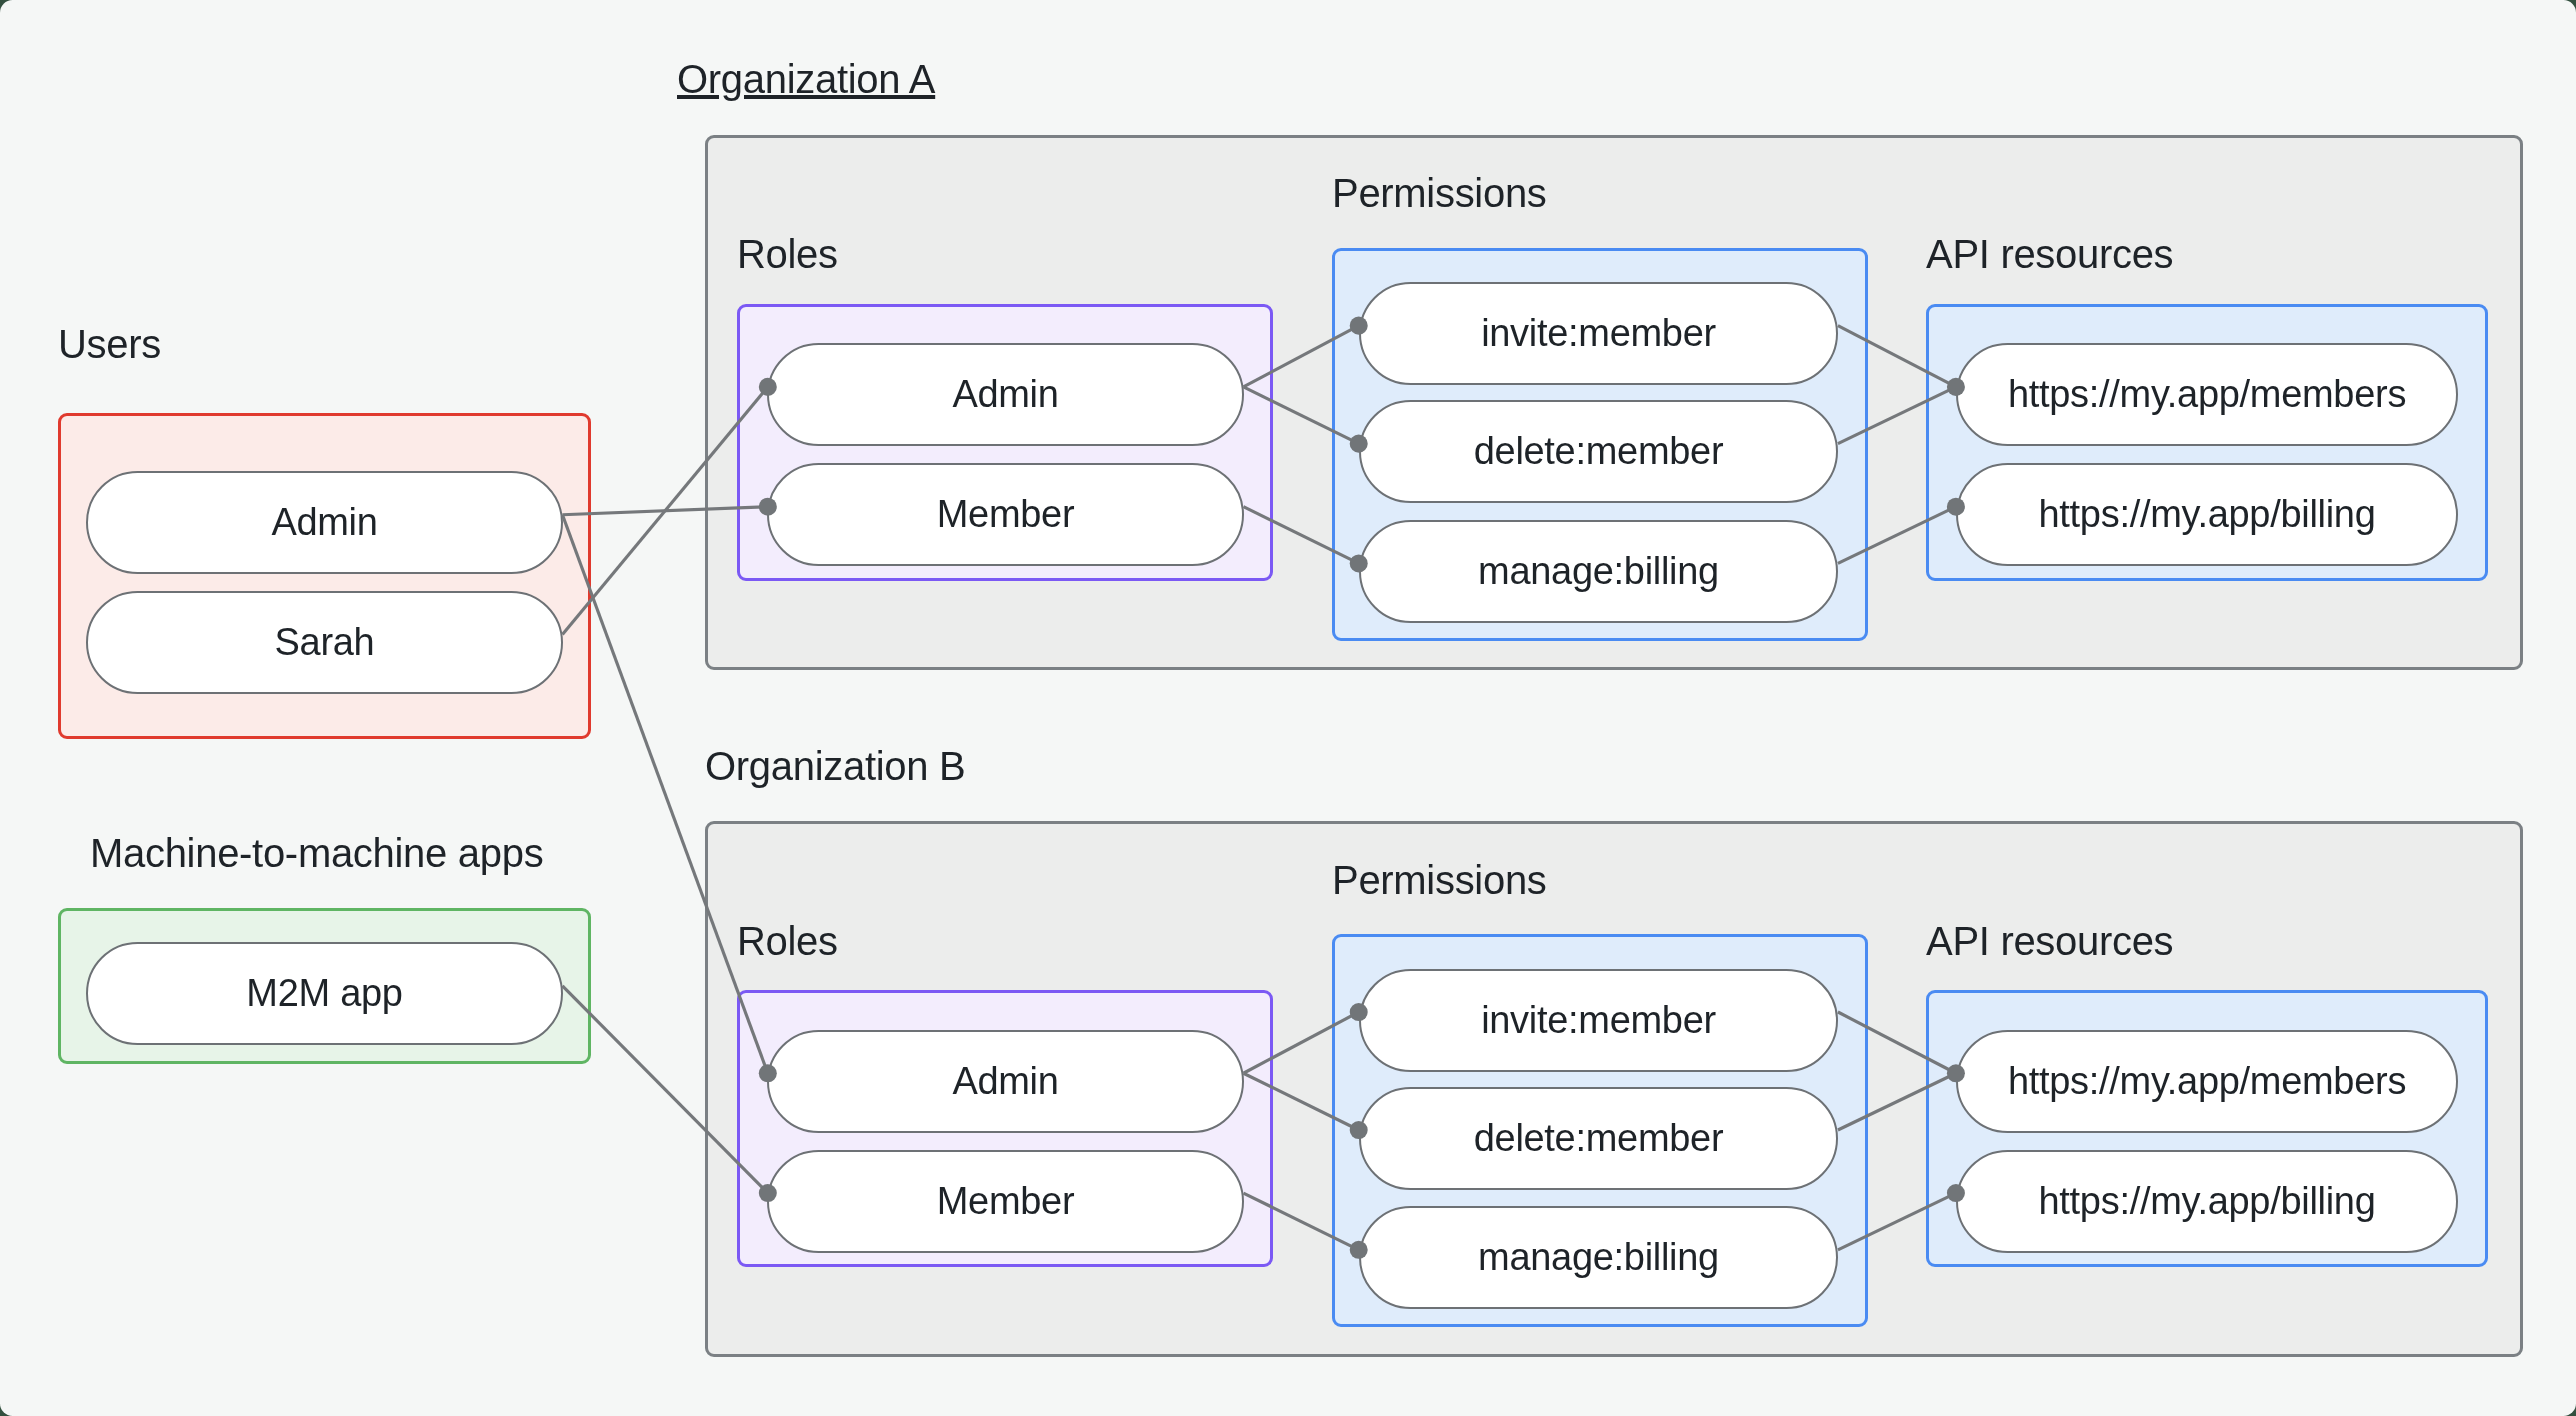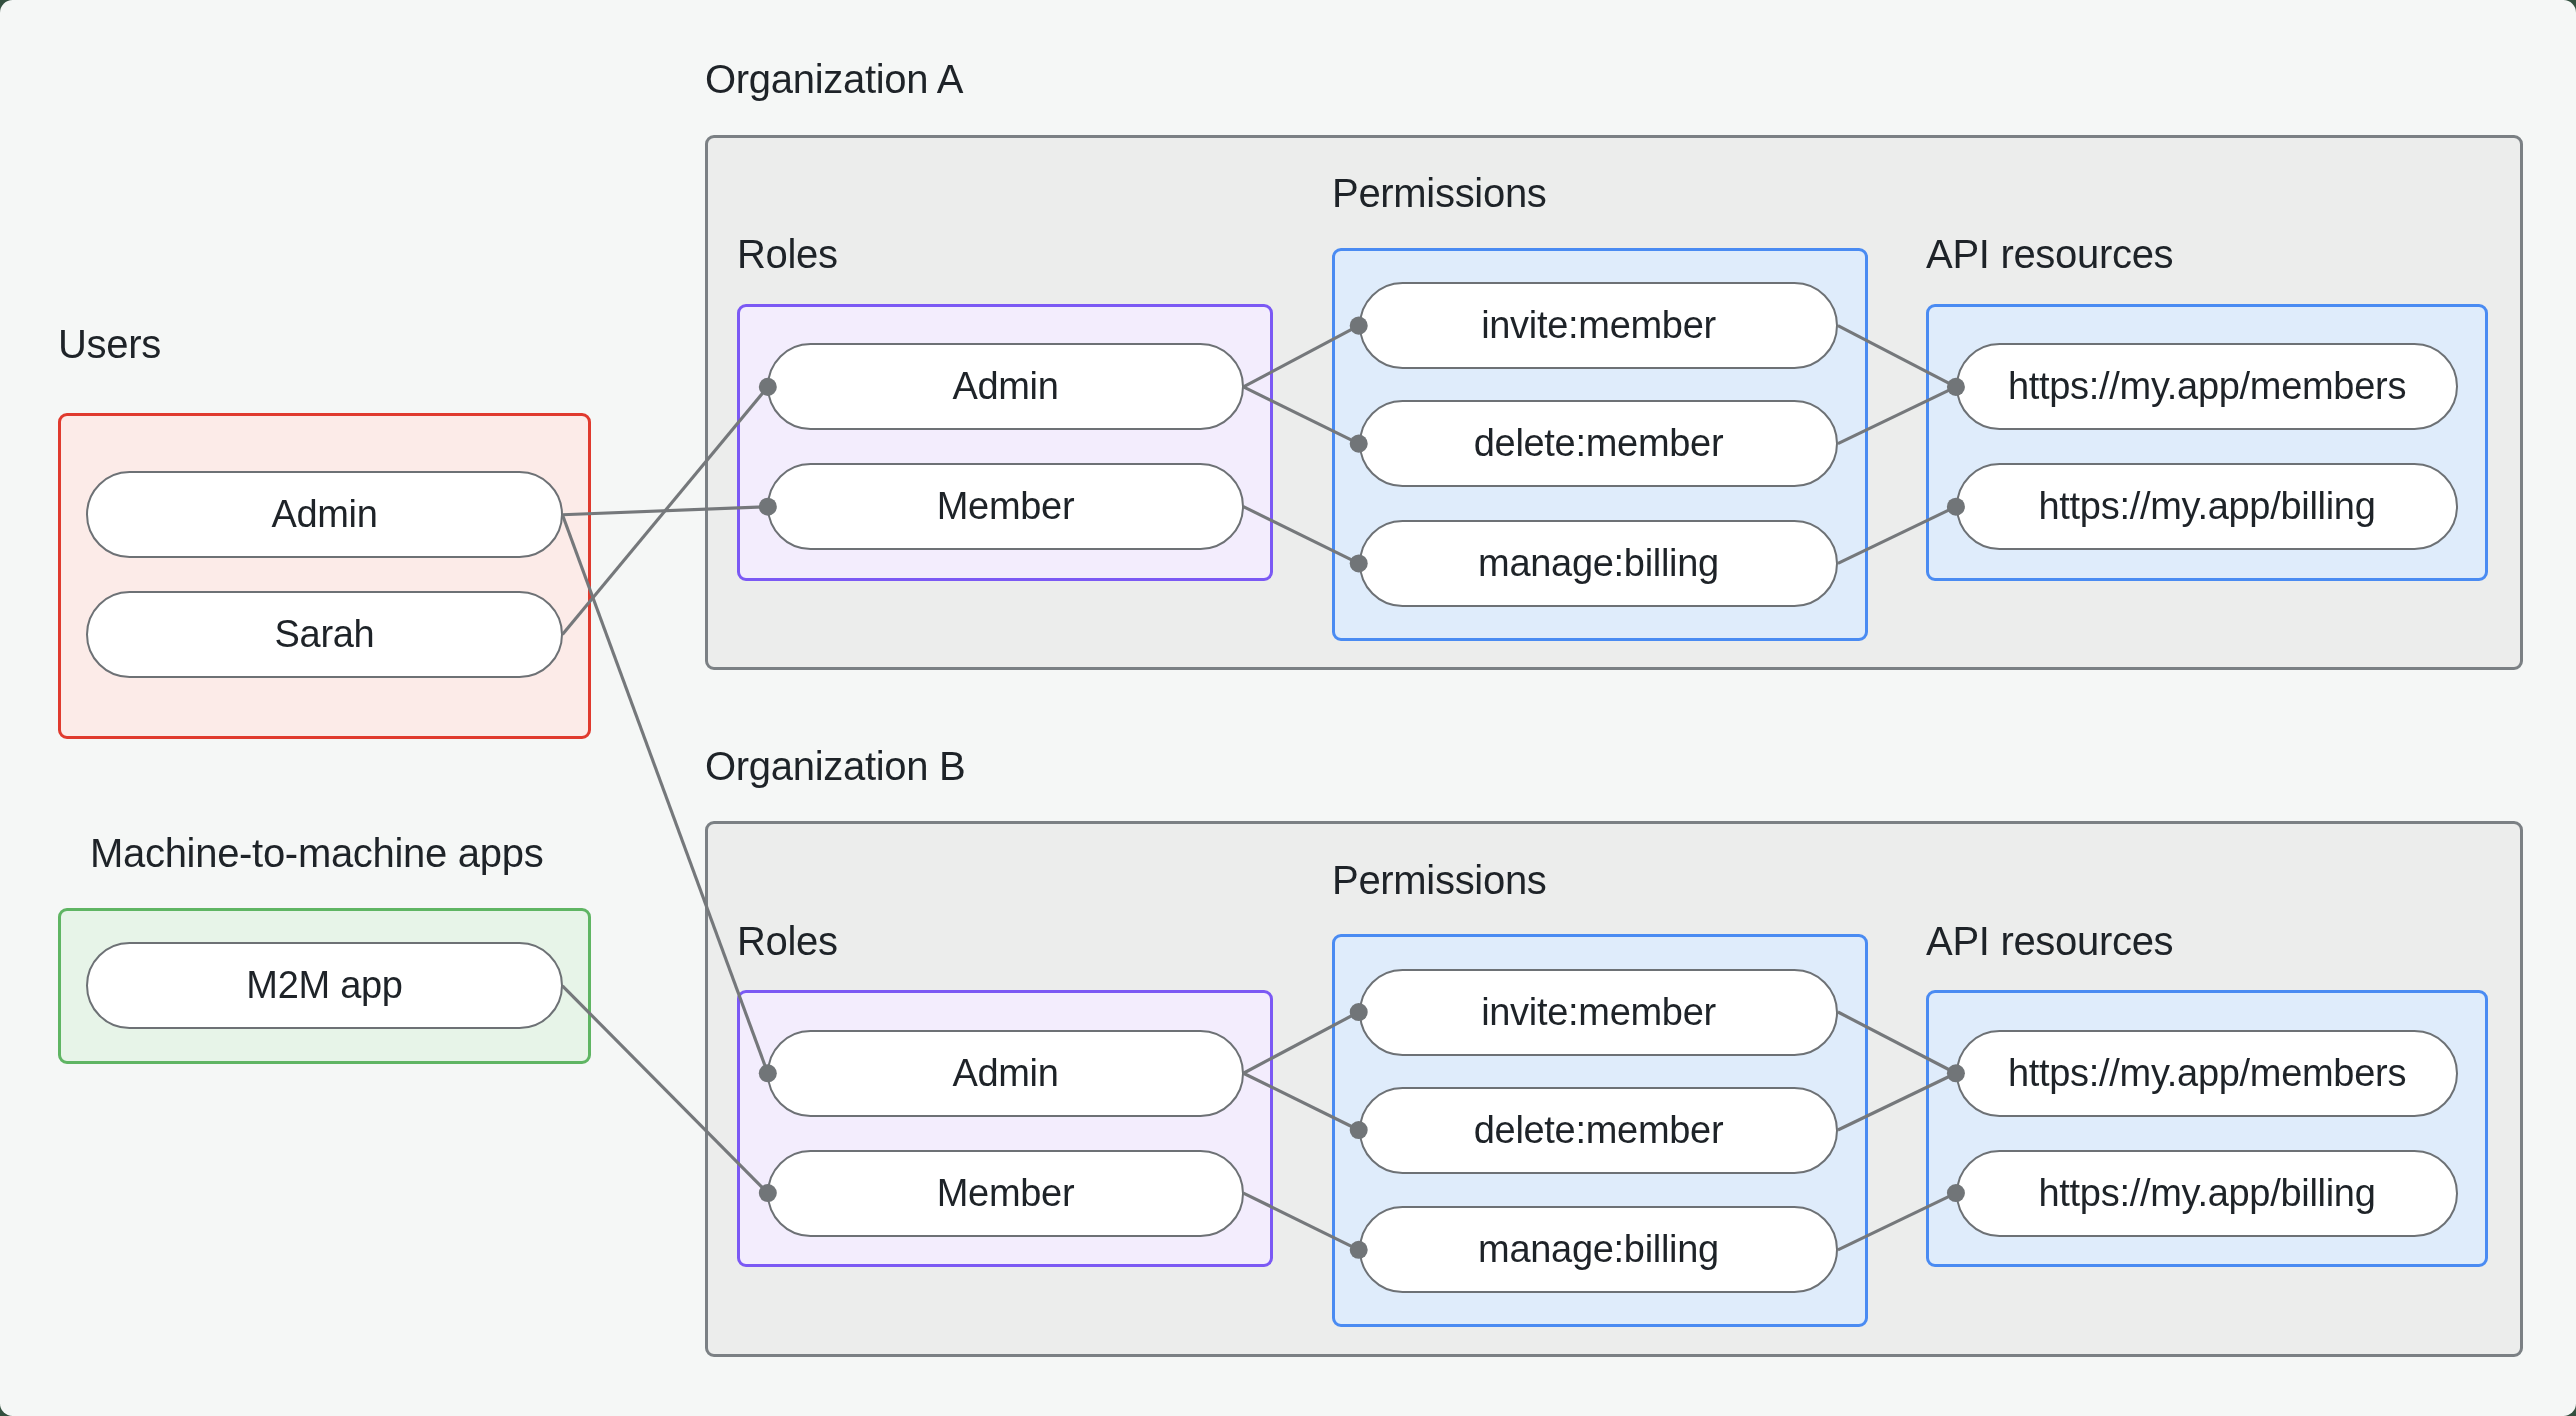--- a/index.html
+++ b/index.html
@@ -18,21 +18,21 @@
   #orgA-box    {left:705px; top:135px;  width:1818px; height:535px; background:#ecedec; border:3.6px solid #7b8084;}
   #orgB-box    {left:705px; top:821px;  width:1818px; height:536px; background:#ecedec; border:3.6px solid #7b8084;}
   #rolesA-box  {left:737px; top:304px;  width:536px;  height:277px; background:#f3edfd; border:3.6px solid #7b59f4;}
   #rolesB-box  {left:737px; top:990px; width:536px;  height:277px; background:#f3edfd; border:3.6px solid #7b59f4;}
   #permsA-box  {left:1332px;top:248px;  width:536px;  height:393px; background:#dfecfb; border:3.6px solid #4a8bf2;}
   #permsB-box  {left:1332px;top:934px; width:536px;  height:393px; background:#dfecfb; border:3.6px solid #4a8bf2;}
   #apiA-box    {left:1926px;top:304px;  width:562px;  height:277px; background:#dfecfb; border:3.6px solid #4a8bf2;}
   #apiB-box    {left:1926px;top:990px; width:562px;  height:277px; background:#dfecfb; border:3.6px solid #4a8bf2;}
 
   .pill{
-    position:absolute;box-sizing:border-box;height:87px;background:#ffffff;
+    position:absolute;box-sizing:border-box;height:103px;background:#ffffff;
     border:2.7px solid #6d7175;border-radius:54px;
     display:flex;align-items:center;justify-content:center;
     font-size:38px;letter-spacing:-0.3px;color:#1e2328;white-space:nowrap;
   }
   #pill-sarah   {left:86px;  top:471px;  width:477px;}
   #pill-john    {left:86px;  top:591px;  width:477px;}
   #pill-m2m     {left:86px;  top:942px; width:477px;}
   #pill-adminA  {left:767px; top:343px;  width:477px;}
   #pill-memberA {left:767px; top:463px;  width:477px;}
   #pill-adminB  {left:767px; top:1030px; width:477px;}
@@ -43,21 +43,21 @@
   #pill-inviteB {left:1359px;top:969px; width:479px;}
   #pill-deleteB {left:1359px;top:1087px; width:479px;}
   #pill-manageB {left:1359px;top:1206px; width:479px;}
   #pill-membersA{left:1956px;top:343px;  width:502px;}
   #pill-billingA{left:1956px;top:463px;  width:502px;}
   #pill-membersB{left:1956px;top:1030px; width:502px;}
   #pill-billingB{left:1956px;top:1150px; width:502px;}
 
   #label-users{left:58px;top:324px;}
   #label-m2m  {left:58px;top:833px;margin-left:32px;}
-  #label-orgA {left:705px;top:59px;}
+  #label-orgA {left:677px;top:59px;text-decoration:underline;}
   #label-orgB {left:705px;top:746px;}
   #label-rolesA{left:737px;top:234px;}
   #label-rolesB{left:737px;top:921px;}
   #label-permsA{left:1332px;top:173px;}
   #label-permsB{left:1332px;top:860px;}
   #label-apiA {left:1926px;top:234px;}
   #label-apiB {left:1926px;top:921px;}
 
   #edges{position:absolute;left:0;top:0;pointer-events:none;}
   .edge{stroke:#75787b;stroke-width:3.5;fill:none;}

